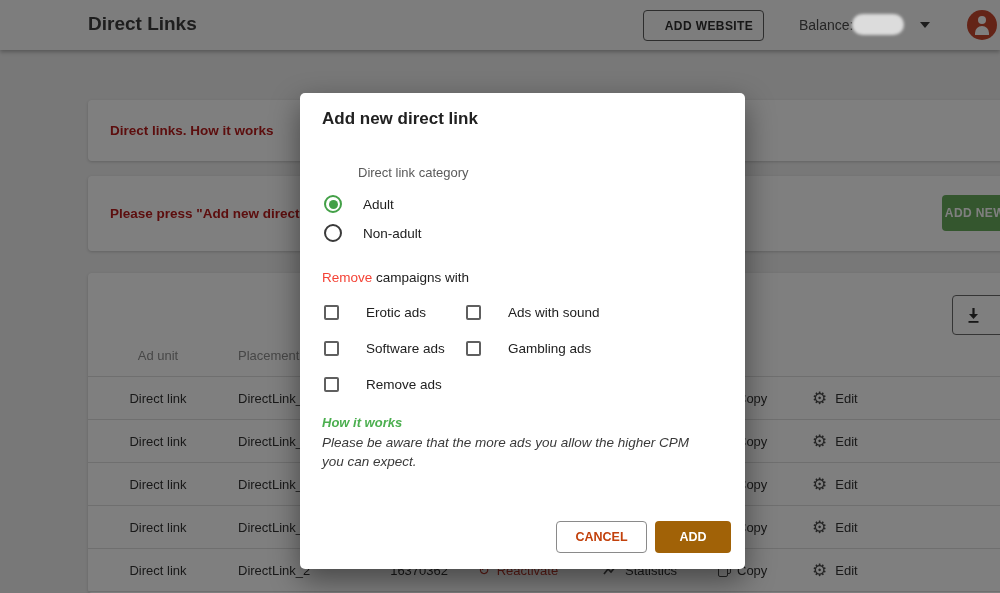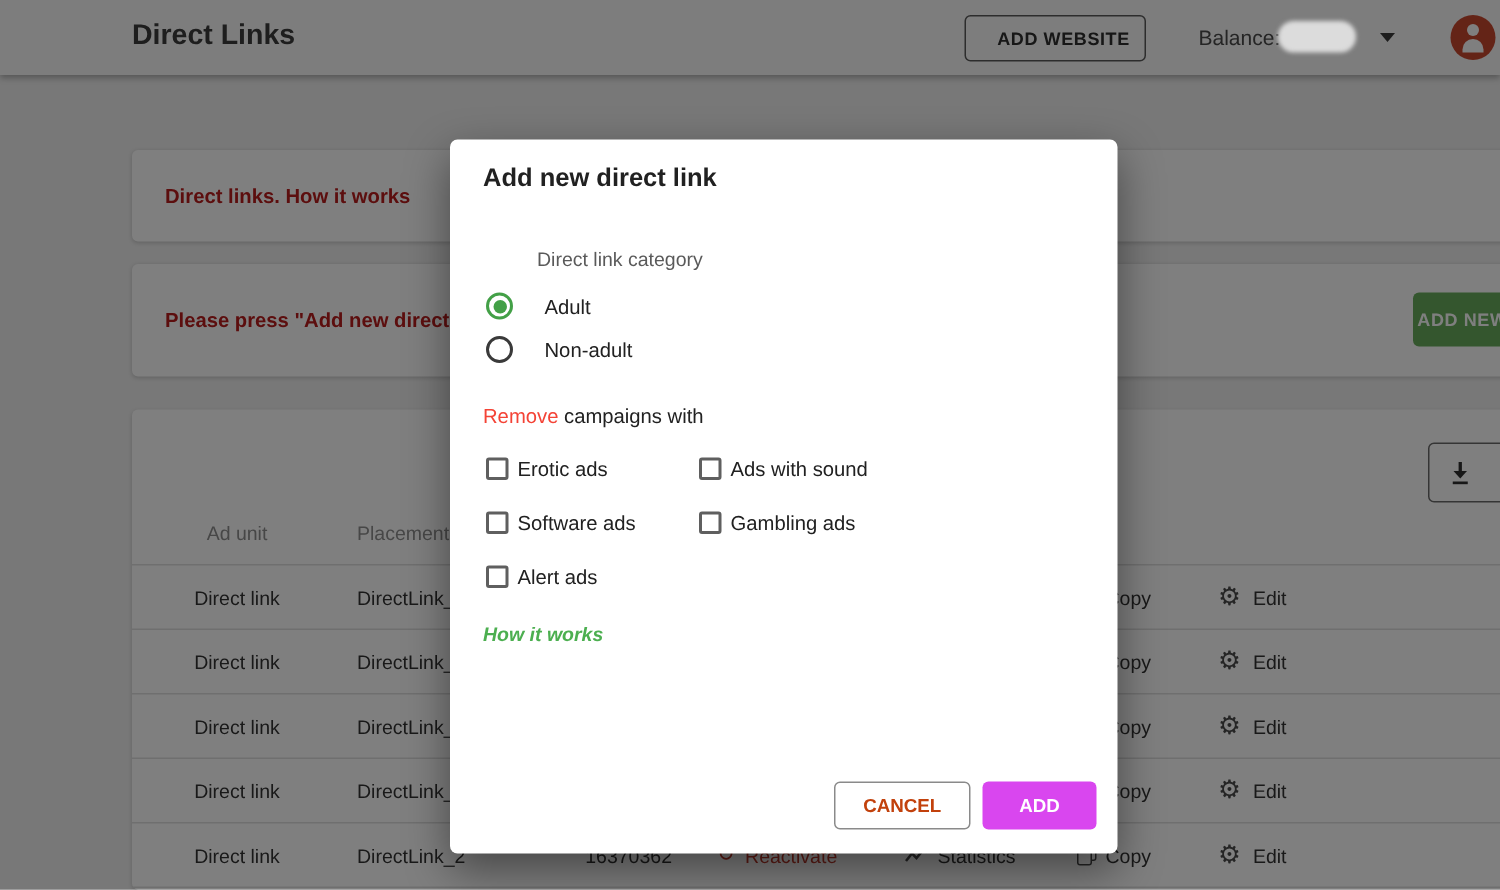--- a/index.html
+++ b/index.html
@@ -95,33 +95,33 @@
   .radio-row { position:absolute; left:24px; display:flex; align-items:center; gap:21px; cursor:pointer; }
   .radio-row.r1 { top:102px;text-align:right; }
   .radio-row.r2 { top:131px; }
   .radio-outer { width:18px; height:18px; border-radius:50%; border:2px solid #3a3a3a; display:flex; align-items:center; justify-content:center; }
   .radio-outer.sel { border-color:#43a047; }
   .radio-dot { width:9px; height:9px; border-radius:50%; background:#43a047; }
   .radio-label { font-size:13.5px; color:#212121; }
   .remove-line { position:absolute; left:22px; top:177px; font-size:13.5px; color:#212121; }
   .remove-word { color:#f44336; }
   .checks { position:absolute; left:24px; top:212px; width:330px; display:grid; grid-template-columns:142px 1fr; row-gap:21px; }
-  .check-row { display:flex; align-items:center; gap:6px; cursor:pointer; }
+  .check-row { display:flex; align-items:center; gap:27px; cursor:pointer; }
   .checkbox { width:15px; height:15px; border:2px solid #5f5f5f; border-radius:2px; background:#fff; }
   .check-label { font-size:13.5px; color:#212121; }
   .hiw { position:absolute; left:22px; top:322px; font-size:13px; font-style:italic; font-weight:bold; color:#4caf50; }
   .notice { position:absolute; left:22px; top:341px; width:372px; font-size:13.5px; font-style:italic; color:#3a3a3a; line-height:1.38; }
   .cancel-btn {
     position:absolute; left:256px; top:428px; width:91px; height:32px;
     background:#fff; border:1px solid #8a8a8a; border-radius:4px;
     font-family:inherit; font-size:12.5px; font-weight:bold; color:#c2410c; cursor:pointer;
   }
   .add-btn {
     position:absolute; left:355px; top:428px; width:76px; height:32px;
-    background:#d946ef; border:none; border-radius:4px;
+    background:#a16207; border:none; border-radius:4px;
     font-family:inherit; font-size:12.5px; font-weight:bold; color:#fff; cursor:pointer;
   }
 </style>
 </head>
 <body>
 
 <div class="appbar">
   <div class="app-title">Direct Links</div>
   <button class="add-website-btn">ADD WEBSITE</button>
   <span class="balance-label">Balance:</span>
@@ -301,21 +301,22 @@
     <div class="check-row">
       <span class="checkbox"></span>
       <span class="check-label">Software ads</span>
     </div>
     <div class="check-row">
       <span class="checkbox"></span>
       <span class="check-label">Gambling ads</span>
     </div>
     <div class="check-row">
       <span class="checkbox"></span>
-      <span class="check-label">Alert ads</span>
+      <span class="check-label">Remove ads</span>
     </div>
   </div>
 
   <div class="hiw">How it works</div>
+  <div class="notice">Please be aware that the more ads you allow the higher CPM you can expect.</div>
 
   <button class="cancel-btn">CANCEL</button>
   <button class="add-btn">ADD</button>
 </div>
 
 </body></html>

